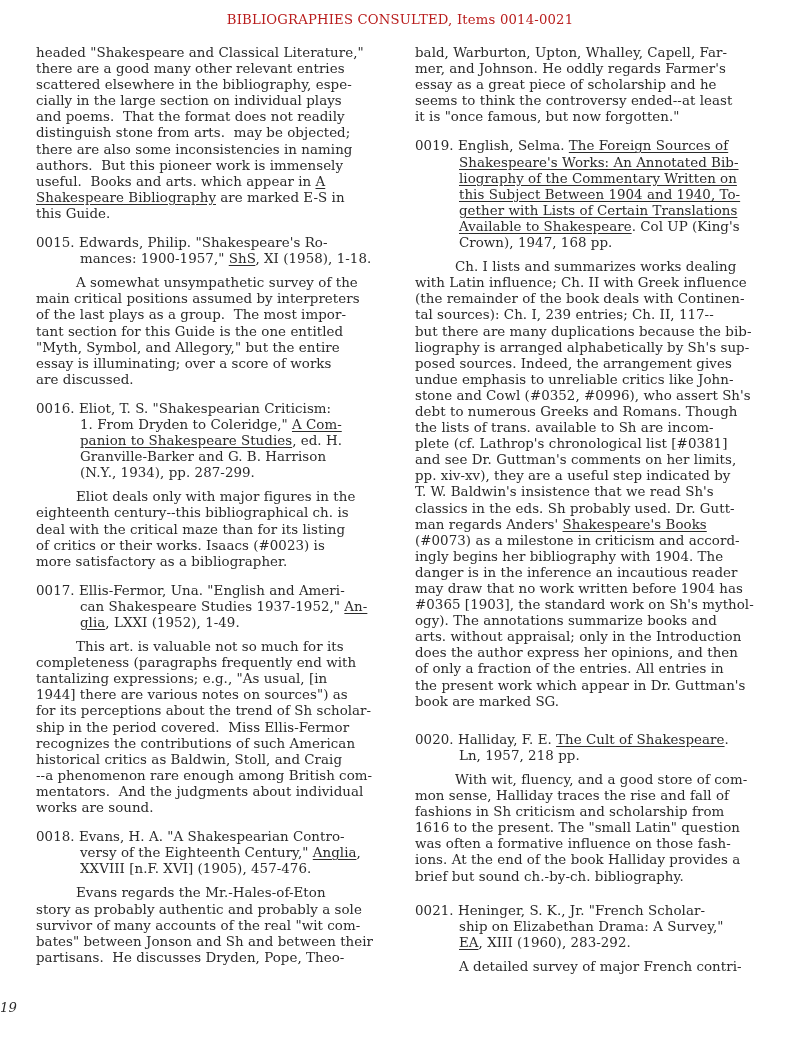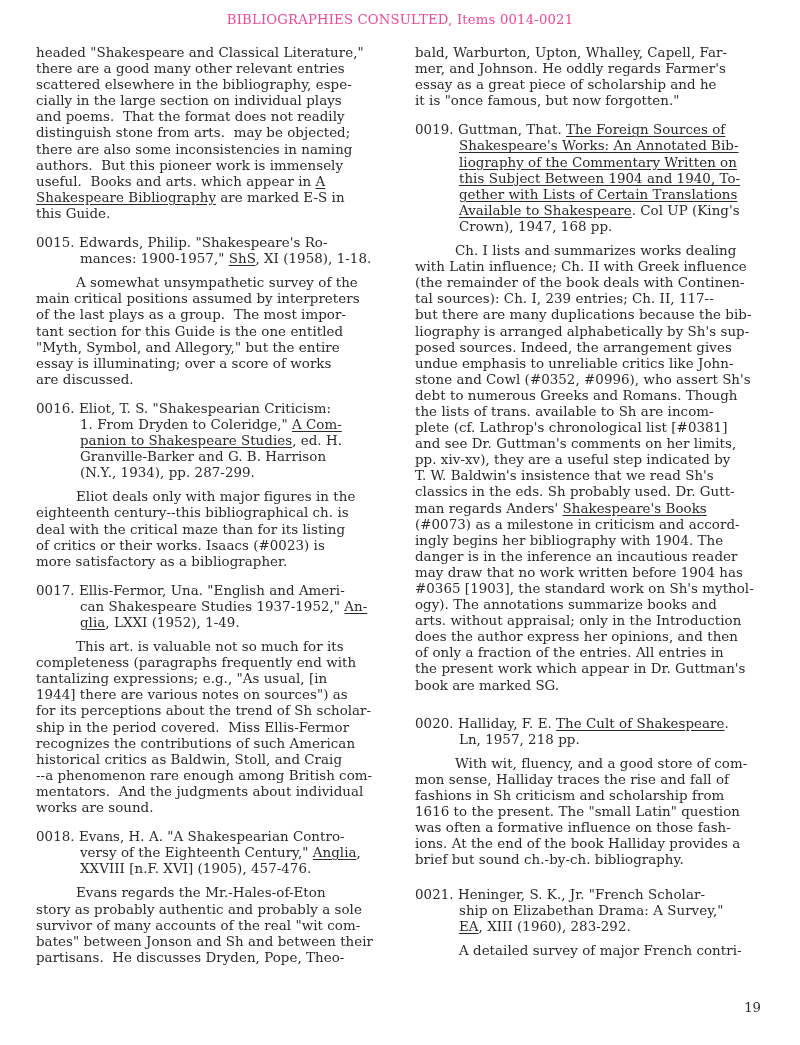--- a/index.html
+++ b/index.html
@@ -3,37 +3,38 @@
   <meta charset="utf-8">
   <style>
     html, body { margin: 0; padding: 0; background: #ffffff; }
     body {
       width: 800px; height: 1045px; position: relative; overflow: hidden;
       font-family: "DejaVu Serif", serif;
       color: #2a2a2a;
     }
     .header {
       position: absolute; top: 12px; left: 0; width: 800px; text-align: center;
-      font-size: 13.2px; letter-spacing: 0.2px; color: #ec4899;
+      font-size: 13.2px; letter-spacing: 0.2px; color: #b91c1c;
     }
     .col {
       position: absolute; top: 45px; width: 345px;
       font-size: 13.4px; line-height: 16.1px; letter-spacing: 0.05px;
     }
     .col.left { left: 36px; }
     .col.right { left: 402px; top: 45px; margin-left: 13px; }
     .line { white-space: pre; display: block; height: 16.1px; }
     .para-indent { padding-left: 40px; }
     .entry-cont { padding-left: 44px; }
     .gap { height: 13px; }
     .gap-sm { height: 8px; }
     u { text-underline-offset: 2px; }
     .page-number {
-      position: absolute; top: 1000px; left: 0; width: 761px; text-align: right;
+      position: absolute; top: 1000px; left: 0; width: 761px; text-align: left;
       font-size: 13.2px;
+      font-style: italic;
     }
     .entry { display: block; }
   </style>
 </head>
 <body>
 
 <div class="header">BIBLIOGRAPHIES CONSULTED, Items 0014-0021</div>
 
 <div class="col left">
   <div>
@@ -114,27 +115,28 @@
     <span class="line">bates" between Jonson and Sh and between their</span>
     <span class="line">partisans.  He discusses Dryden, Pope, Theo-</span>
   </div>
 </div>
 
 <div class="col right">
   <div>
     <span class="line">bald, Warburton, Upton, Whalley, Capell, Far-</span>
     <span class="line">mer, and Johnson. He oddly regards Farmer's</span>
     <span class="line">essay as a great piece of scholarship and he</span>
+    <span class="line">seems to think the controversy ended--at least</span>
     <span class="line">it is "once famous, but now forgotten."</span>
   </div>
 
   <div class="gap"></div>
 
   <div class="entry">
-    <span class="line"><span>0019.</span> <span>Guttman, That. </span><u>The Foreign Sources of</u></span>
+    <span class="line"><span>0019.</span> <span>English, Selma. </span><u>The Foreign Sources of</u></span>
     <span class="line entry-cont"><u>Shakespeare's Works: An Annotated Bib-</u></span>
     <span class="line entry-cont"><u>liography of the Commentary Written on</u></span>
     <span class="line entry-cont"><u>this Subject Between 1904 and 1940, To-</u></span>
     <span class="line entry-cont"><u>gether with Lists of Certain Translations</u></span>
     <span class="line entry-cont"><u>Available to Shakespeare</u><span>. Col UP (King's</span></span>
     <span class="line entry-cont">Crown), 1947, 168 pp.</span>
     <div class="gap-sm"></div>
     <span class="line para-indent">Ch. I lists and summarizes works dealing</span>
     <span class="line">with Latin influence; Ch. II with Greek influence</span>
     <span class="line">(the remainder of the book deals with Continen-</span>

